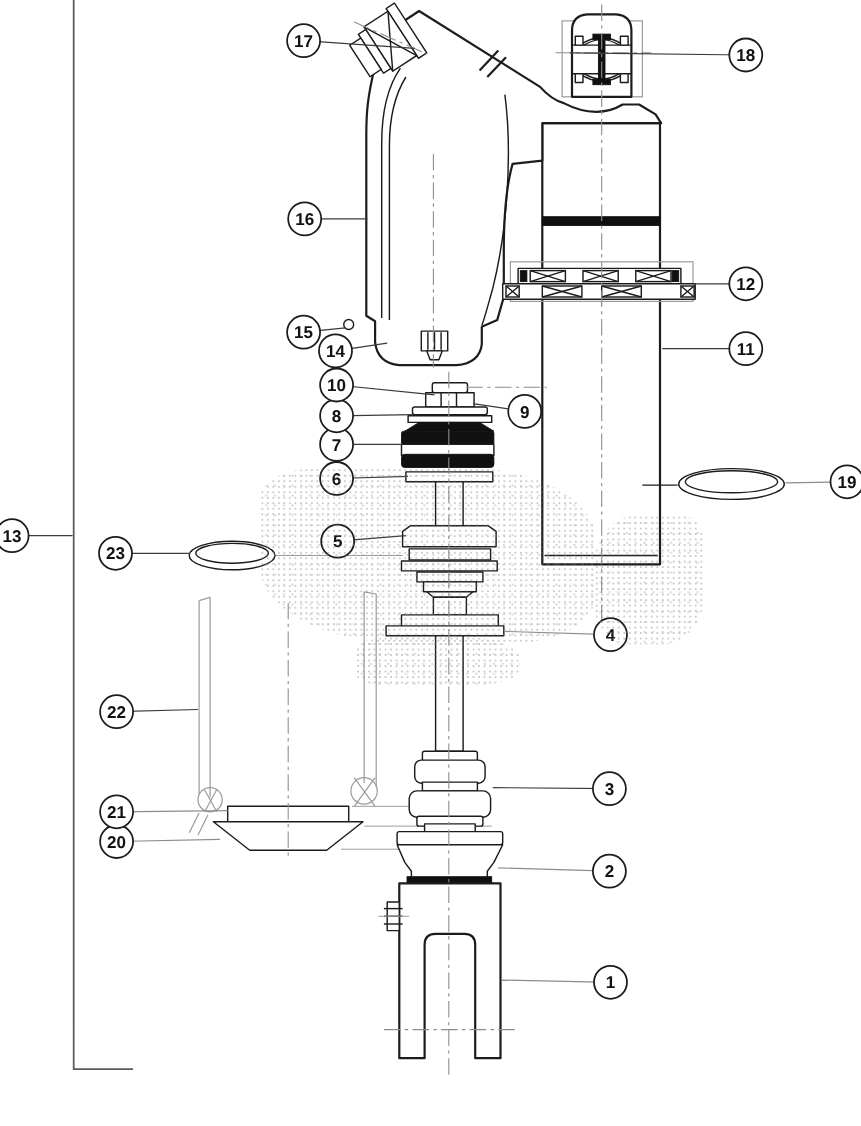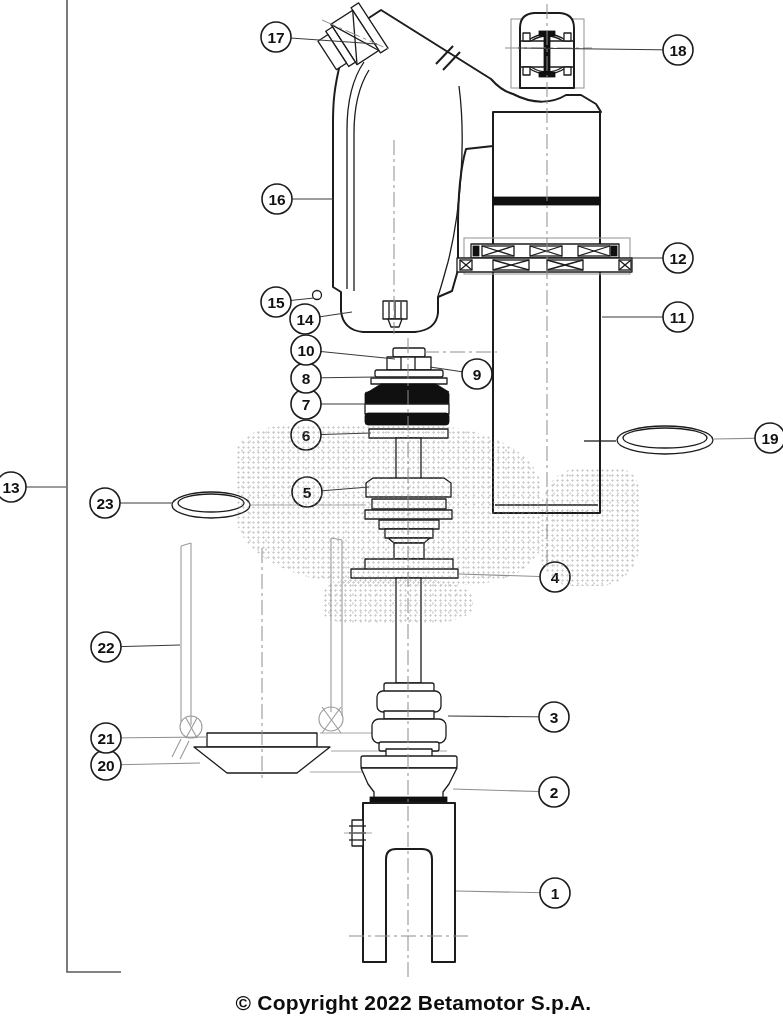--- a/index.html
+++ b/index.html
@@ -344,15 +344,14 @@
           <circle cx="105" cy="503" r="15" class="callout-circle"></circle>
           <text x="105" y="503" text-anchor="middle" dy="0.36em" class="callout-text">23</text>
         </g>
       </g>
 </svg>
 
 <div class="watermark" style="left:236px;top:425px;width:305px;height:160px;border-radius:18% 40% 26% 44%;"></div>
 <div class="watermark" style="left:540px;top:468px;width:100px;height:118px;border-radius:40% 22% 38% 30%;"></div>
 <div class="watermark" style="left:323px;top:578px;width:150px;height:46px;border-radius:30% 45% 35% 25%;"></div>
 
-<div class="copyright">© Copyright 2022 Betamotor S.p.A.</div>
 
 </div>
 
 </body></html>

